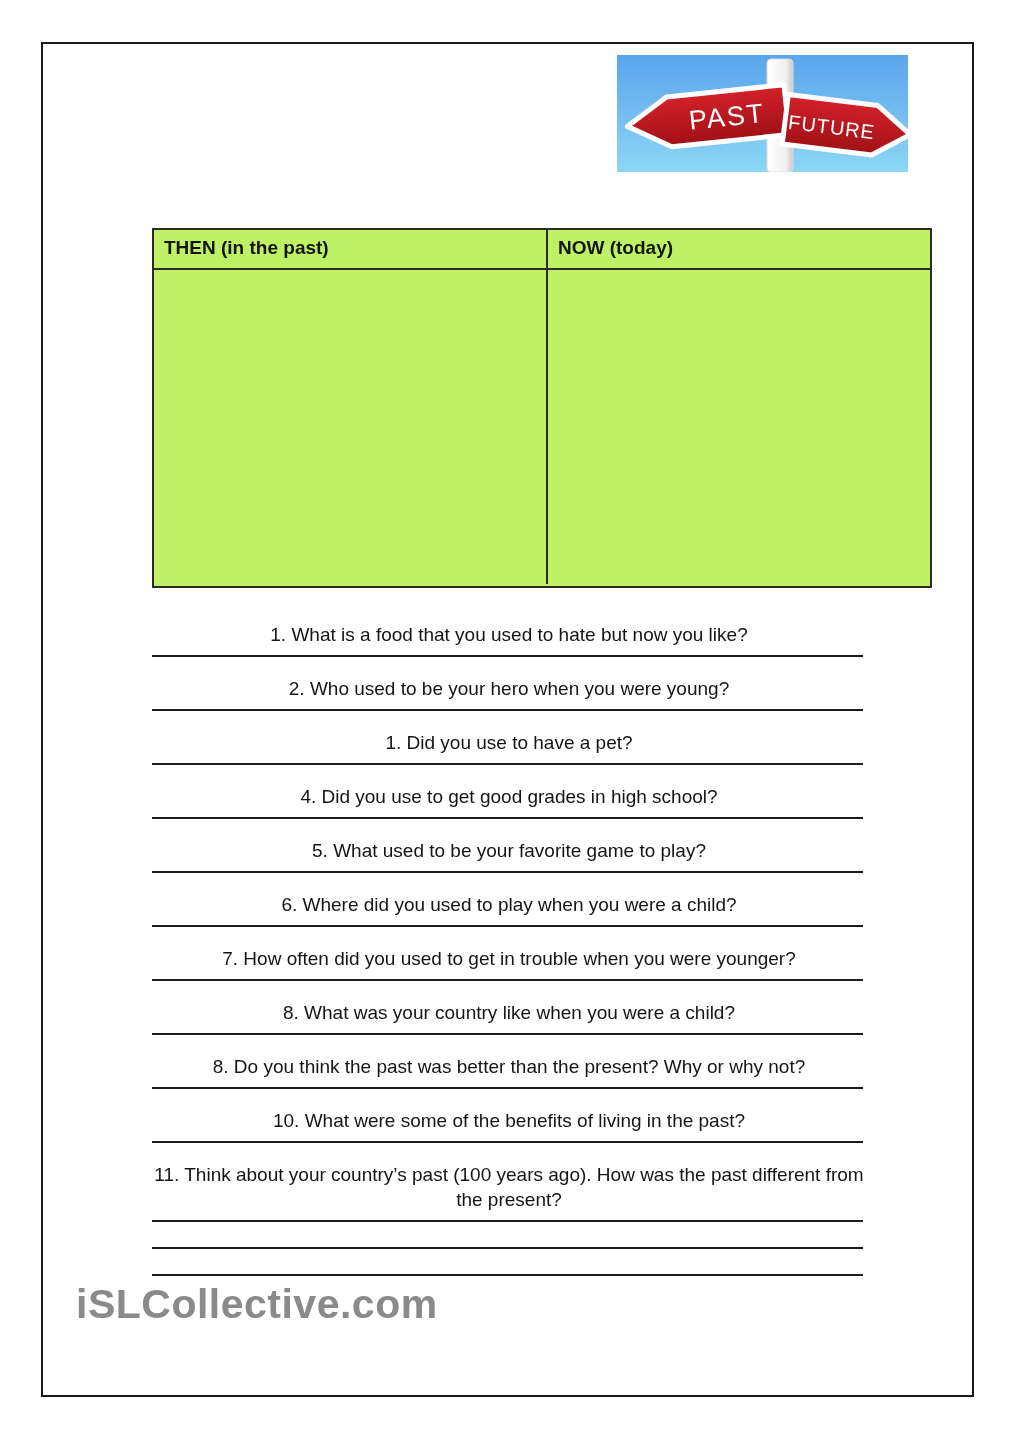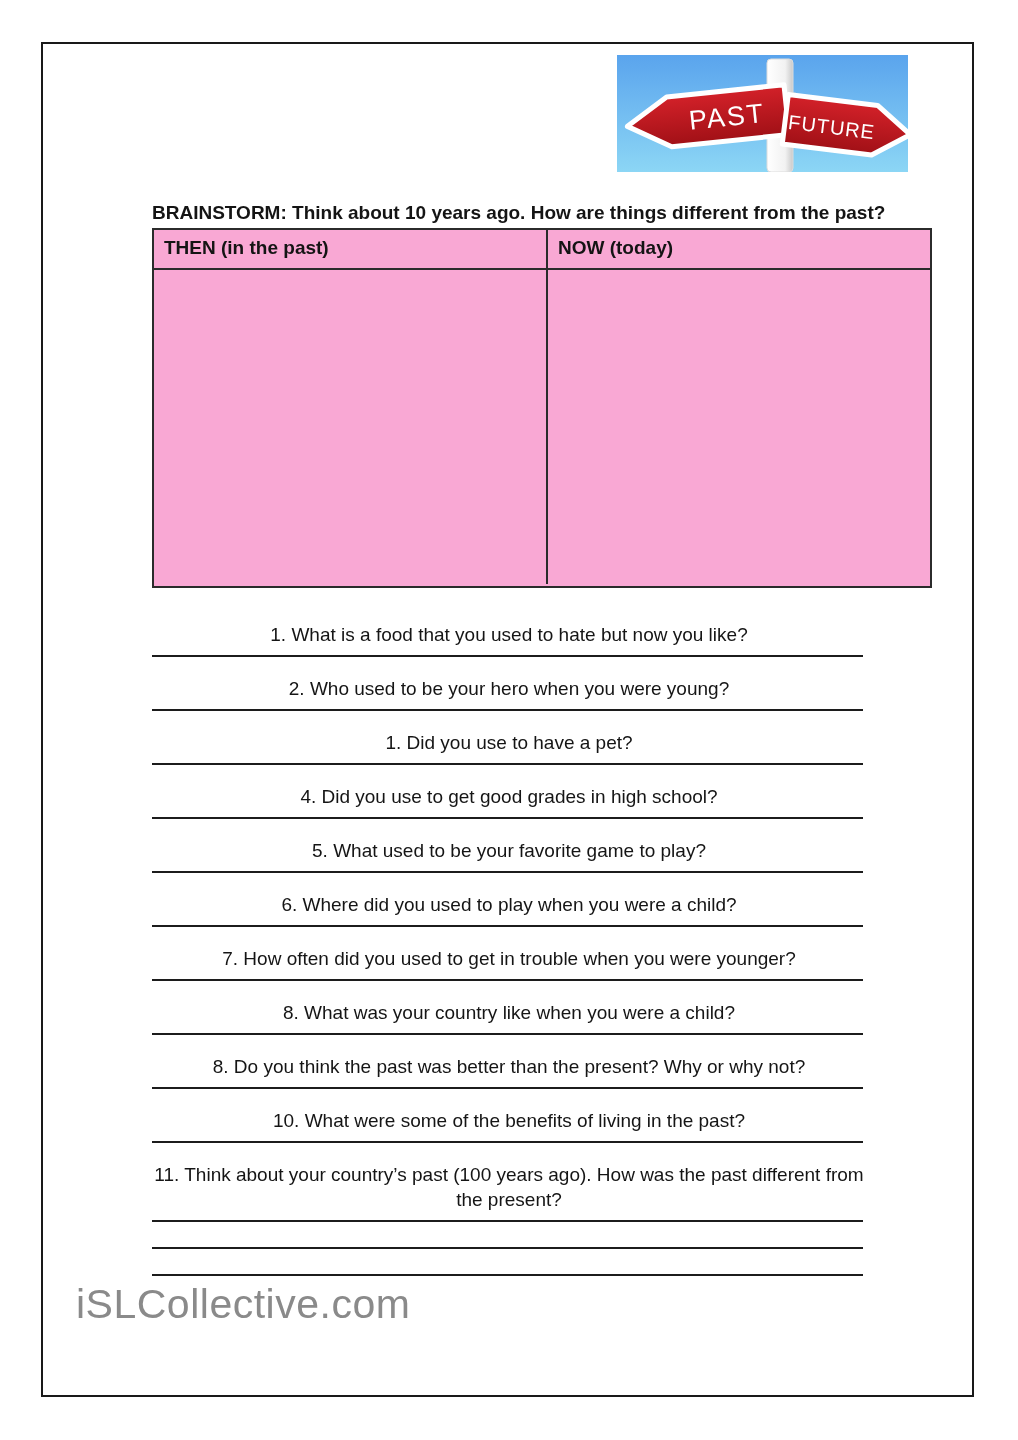--- a/index.html
+++ b/index.html
@@ -20,39 +20,39 @@
 
   .sign { position:absolute; left:574px; top:11px; width:291px; height:117px; display:block; }
 
   .brainstorm {
     position:absolute; left:109px; top:157px; width:760px;
     font-size:19px; line-height:23px; font-weight:700; color:#141414;
   }
 
   .tbl {
     position:absolute; left:109px; top:184px; width:780px; height:360px;
-    border:2px solid #2b2b2b; background:#f9a8d4;
+    border:2px solid #2b2b2b; background:#bef264;
   }
   .tbl-row { display:flex; }
   .tbl-head { border-bottom:2px solid #2b2b2b; height:40px; }
   .tbl-body { height:314px; }
   .tbl-cell { flex:0 0 auto; }
   .col1 { width:394px; border-right:2px solid #2b2b2b; }
   .col2 { flex:1 1 auto; }
   .tbl-head .tbl-cell { padding:7px 10px; font-size:19px; font-weight:700; color:#141414; }
 
   .questions { position:absolute; left:109px; top:578px; width:714px;text-align:center; }
   .q-text { font-size:19px; line-height:25px; color:#151515; width:714px; }
   .q-line { height:0; border-top:2px solid #1c1c1c; margin:8px 0 19px 0; width:711px; }
   .q-line.extra { margin:25px 0 0 0; }
   .q-line.first-extra { margin:8px 0 0 0; }
 
   .watermark {
     position:absolute; left:33px; top:1238px;
-    font-size:41px; line-height:44px; font-weight:400; color:#8a8a8a;
+    font-size:41px; line-height:44px; font-weight:700; color:#8a8a8a;
     letter-spacing:0.5px;
     text-align:center;
   }
 
   .sign-text { font-family:"Liberation Sans", sans-serif; font-weight:400; fill:#ffffff; }
 </style>
 </head>
 <body>
 
 <div class="page">
@@ -81,21 +81,20 @@
     <g transform="translate(10,36) rotate(-6 80 27)">
       <polygon points="0,27 42,2 160,2 160,52 42,52" fill="url(#redGrad)" stroke="#ffffff" stroke-width="5" stroke-linejoin="round"></polygon>
       <text class="sign-text" x="100" y="37" text-anchor="middle" font-size="27" letter-spacing="2">PAST</text>
     </g>
     <g transform="translate(168,44) rotate(7 55 26)">
       <polygon points="0,2 90,2 126,27 90,52 0,52" fill="url(#redGrad)" stroke="#ffffff" stroke-width="5" stroke-linejoin="round"></polygon>
       <text class="sign-text" x="47" y="36" text-anchor="middle" font-size="20" letter-spacing="1">FUTURE</text>
     </g>
   </svg>
 
-  <p class="brainstorm">BRAINSTORM: Think about 10 years ago. How are things different from the past?</p>
 
   <div class="tbl">
     <div class="tbl-row tbl-head">
       <div class="tbl-cell col1">THEN (in the past)</div>
       <div class="tbl-cell col2">NOW (today)</div>
     </div>
     <div class="tbl-row tbl-body">
       <div class="tbl-cell col1"></div>
       <div class="tbl-cell col2"></div>
     </div>

